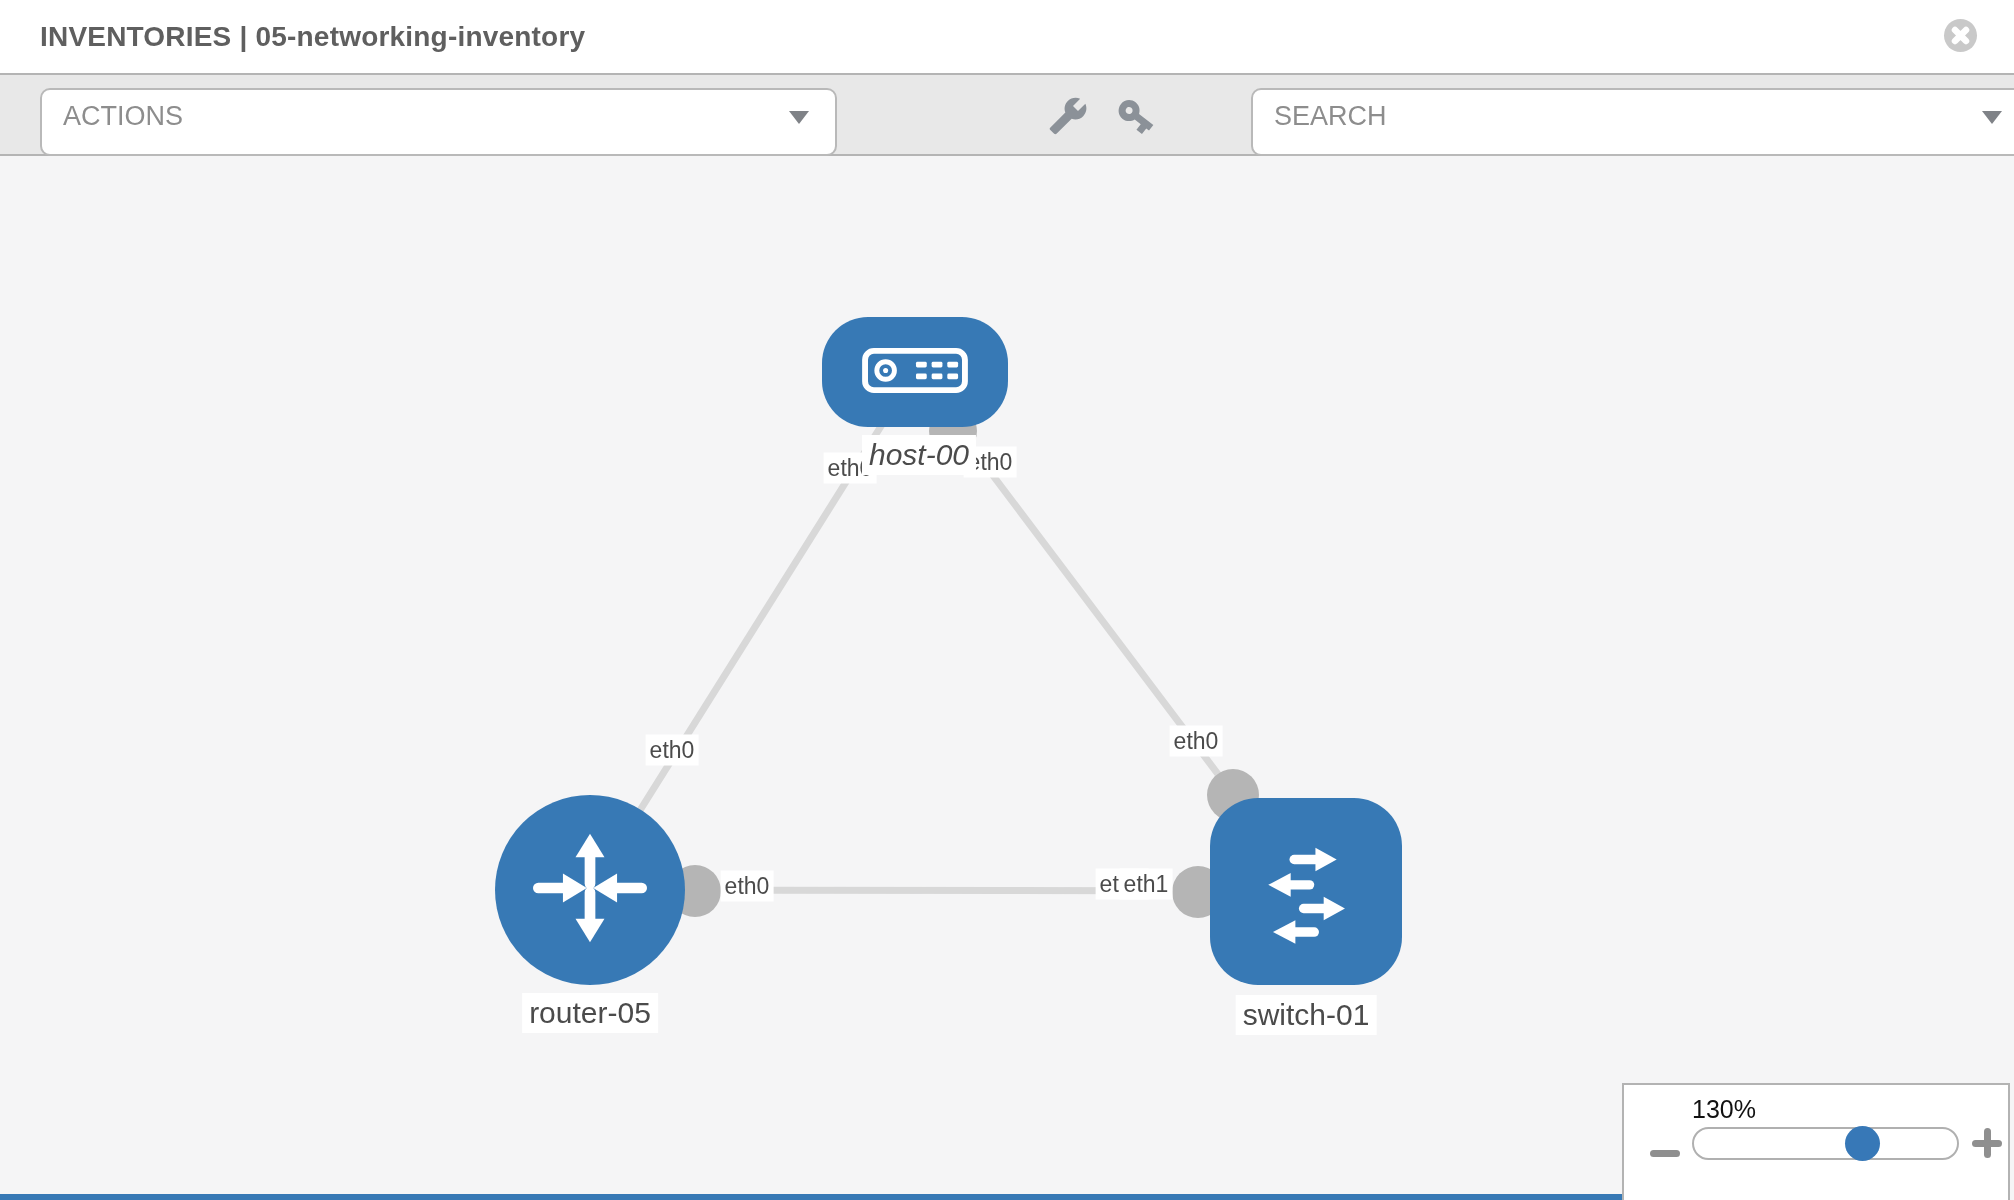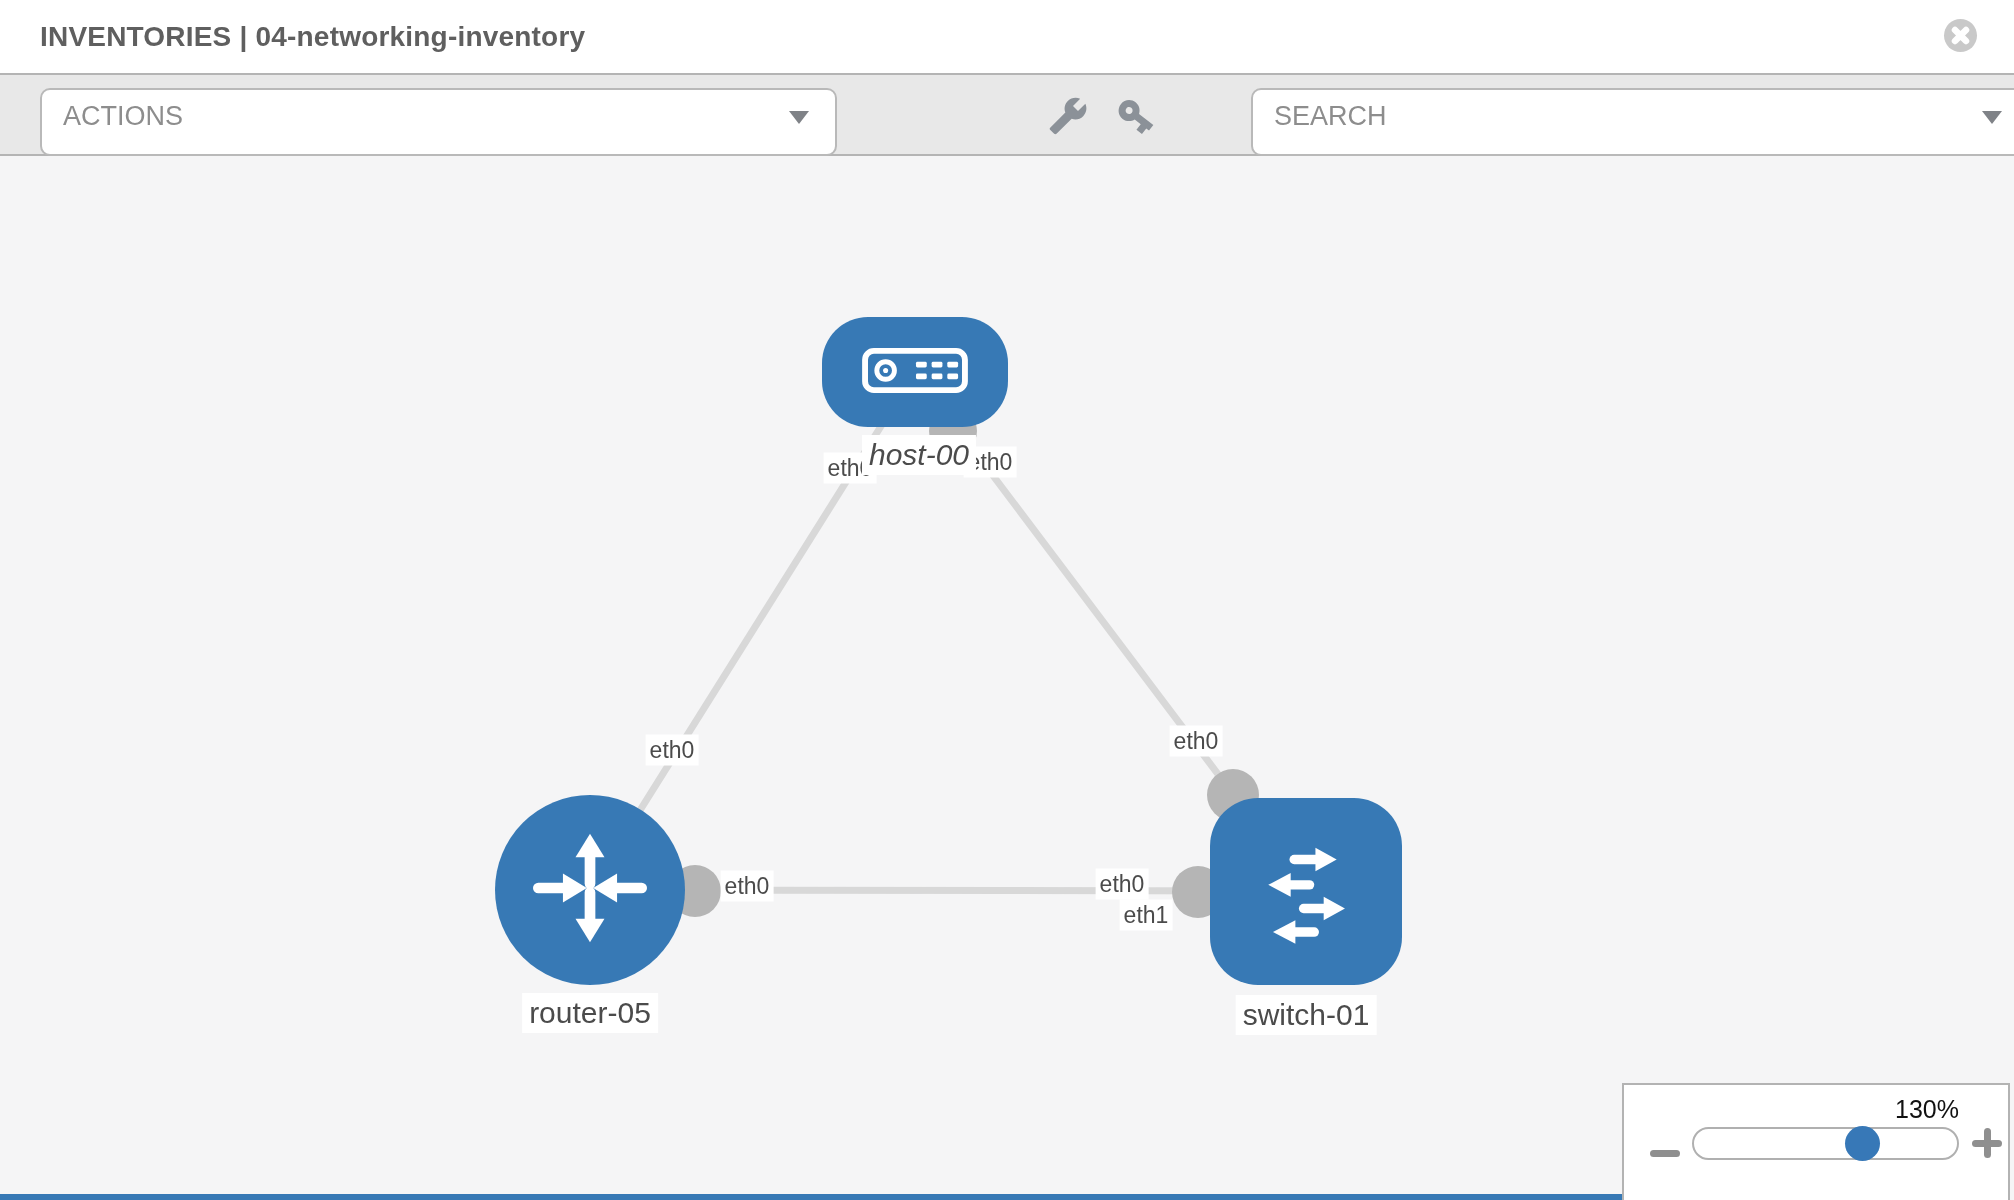--- a/index.html
+++ b/index.html
@@ -41,21 +41,21 @@
   .node.rounded-rect{border-radius:46px;}
   .node.rounded-square{border-radius:48px;}
   .topo-label{position:absolute;z-index:4;transform:translate(-50%,-50%);
               background:#fff;color:#4b4b4b;white-space:nowrap;}
   .node-label{font-size:30px;padding:3px 7px;}
   .link-label{font-size:23px;padding:2px 4px;}
 
   
   .zoom-panel{position:absolute;left:1622px;top:1083px;width:388px;height:120px;
               background:#fff;border:2px solid #b3b3b3;box-sizing:border-box;z-index:10;}
-  .zoom-value{position:absolute;left:68px;top:10px;width:267px;text-align:right;
+  .zoom-value{position:absolute;left:68px;top:10px;width:267px;text-align:left;
               font-size:25px;color:#111;}
   .zoom-minus{position:absolute;left:26px;top:53px;width:30px;height:30px;border:none;
               background:transparent;padding:0;cursor:pointer;}
   .zoom-minus::before{content:"";position:absolute;left:0;top:12px;width:30px;height:7px;
               border-radius:4px;background:#8f8f8f;}
   .zoom-plus{position:absolute;left:348px;top:43px;width:30px;height:30px;border:none;
               background:transparent;padding:0;cursor:pointer;}
   .zoom-plus::before{content:"";position:absolute;left:0;top:12px;width:30px;height:7px;
               border-radius:4px;background:#8f8f8f;}
   .zoom-plus::after{content:"";position:absolute;left:12px;top:0;width:7px;height:30px;
@@ -66,21 +66,21 @@
               background:#3778b7;cursor:grab;}
 
   .bottom-bar{position:absolute;left:0;top:1194px;width:1622px;height:6px;background:#3779b5;z-index:5;}
 </style>
 </head>
 <body>
 
 <div class="app">
 
   <div class="header">
-    <h1 class="page-title">INVENTORIES | 04-networking-inventory</h1>
+    <h1 class="page-title">INVENTORIES | 05-networking-inventory</h1>
     <button class="close-btn" title="">
       <svg width="33" height="33" viewBox="0 0 33 33">
         <path d="M11 11 L22 22 M22 11 L11 22" stroke="#ffffff" stroke-width="6.5" stroke-linecap="round" fill="none"></path>
       </svg>
     </button>
   </div>
 
   <div class="toolbar">
     <div class="dd dd-actions">
       <span class="dd-label">ACTIONS</span>
@@ -162,21 +162,21 @@
           </svg></span>
       </div>
     </div>
   <div id="topo-labels">
       <div class="topo-label link-label" style="left: 850px; top: 468px;">eth0</div>
       <div class="topo-label link-label" style="left: 672px; top: 750px;">eth0</div>
       <div class="topo-label link-label" style="left: 990px; top: 462px;">eth0</div>
       <div class="topo-label link-label" style="left: 1196px; top: 741px;">eth0</div>
       <div class="topo-label link-label" style="left: 747px; top: 886px;">eth0</div>
       <div class="topo-label link-label" style="left: 1122px; top: 884px;">eth0</div>
-      <div class="topo-label link-label" style="left: 1146px; top: 884px; margin-top: 31px;">eth1</div>
+      <div class="topo-label link-label" style="left: 1146px; top: 884px;">eth1</div>
       <div class="topo-label node-label" style="left: 919px; top: 455px; font-style: italic;">host-00</div>
       <div class="topo-label node-label" style="left: 590px; top: 1013px;">router-05</div>
       <div class="topo-label node-label" style="left: 1306px; top: 1015px;">switch-01</div>
     </div>
 
   <div class="zoom-panel">
     <div class="zoom-value">130%</div>
     <button class="zoom-minus"></button>
     <div class="zoom-track" id="zoom-track">
       <div class="zoom-thumb" id="zoom-thumb" style="left: calc(64% - 17px);"></div>

